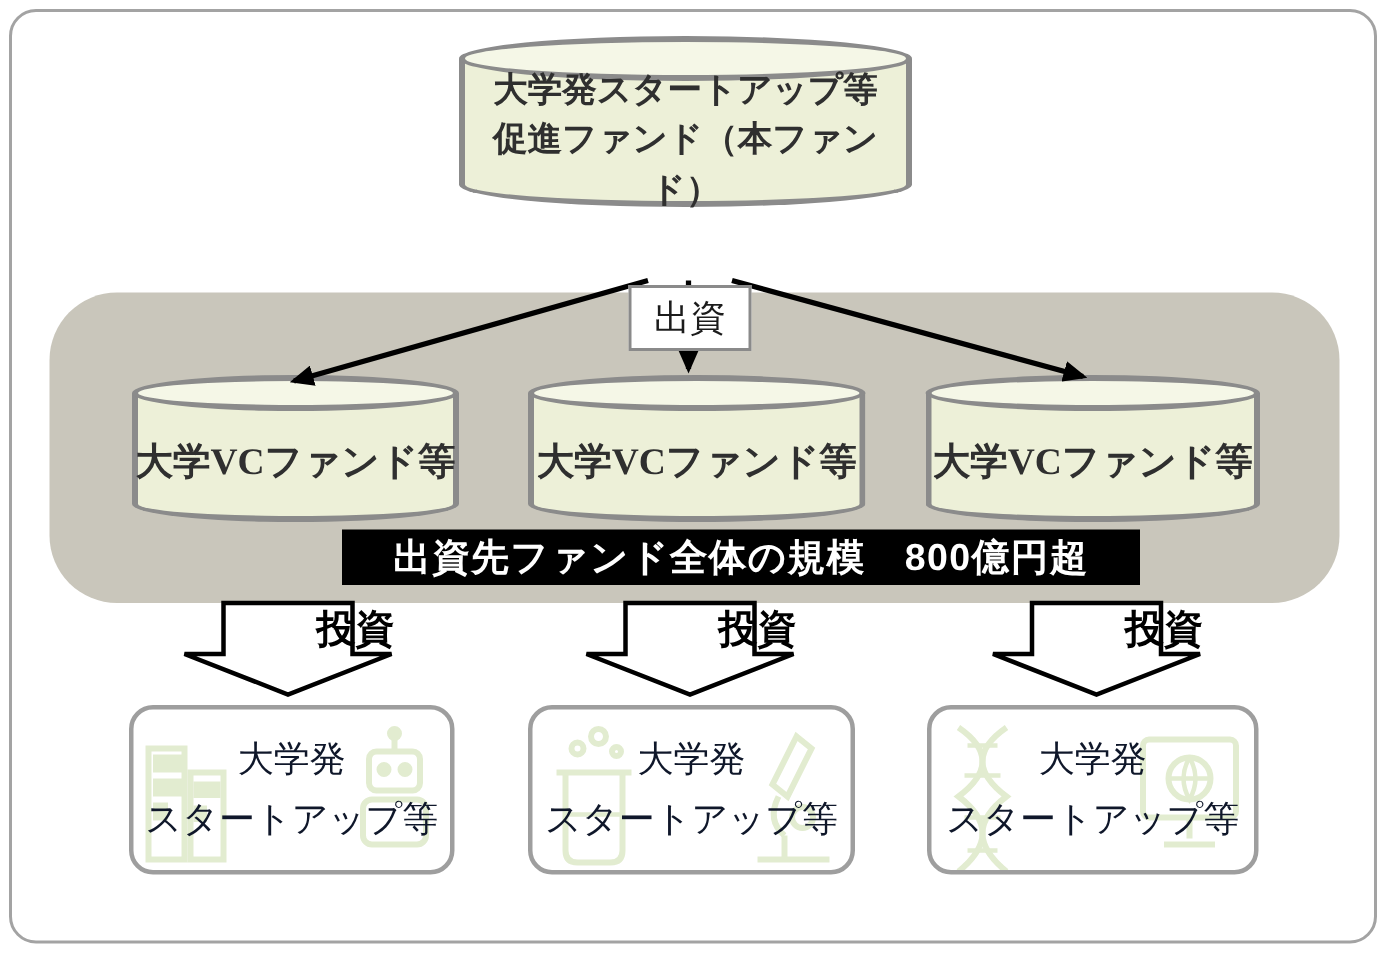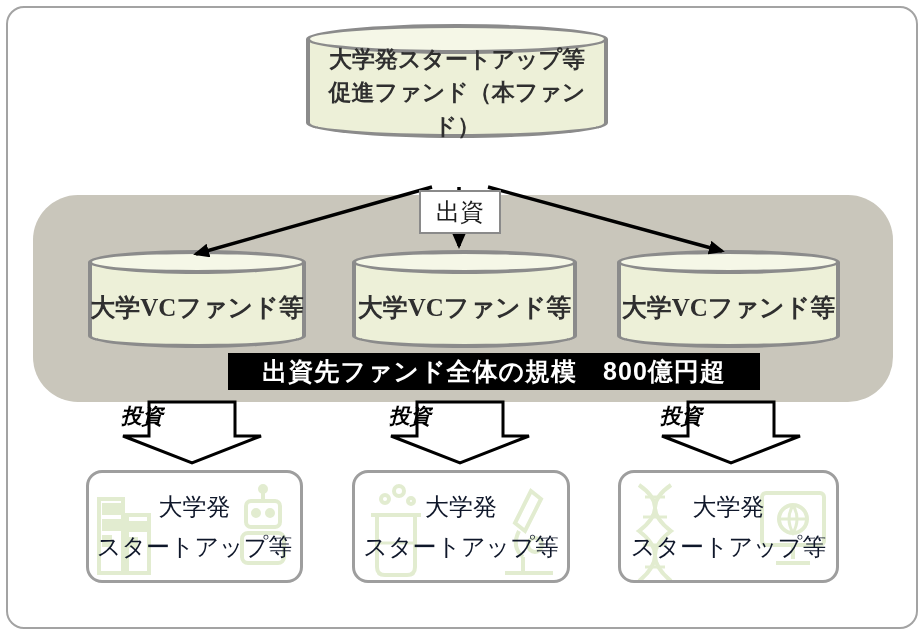--- a/index.html
+++ b/index.html
@@ -85,22 +85,22 @@
     position:absolute; left:228px; top:353px; width:532px; height:37px;
     background: var(--banner-bg); color: var(--banner-text);
     display:flex; align-items:center; justify-content:center;
     font-size:25px; font-weight:bold; letter-spacing:1px;
     z-index:6;
   }
   
   .blockarrow { position:absolute; width:142px; height:66px; z-index:5; }
   .blockarrow svg { position:absolute; inset:0; }
   .blockarrow .ba-label {
-    position:absolute; top:2px; left:0; right:0; text-align:left;
-    font-size:21px; font-weight:bold; font-style:italic; color:#000;
+    position:absolute; top:2px; left:0; right:0; text-align:right;
+    font-size:26px; font-weight:bold; color:#000;
   }
   .ba-1 { left:121px; top:400px; }
   .ba-2 { left:389px; top:400px; }
   .ba-3 { left:660px; top:400px; }
   
   .sbox {
     position:absolute; top:470px; height:113px;
     background:#fff; border:3px solid var(--box-border); border-radius:16px;
     display:flex; flex-direction:column; align-items:center; justify-content:center;
     font-size:24px; color:#0f172a; line-height:1.65; text-align:center;

